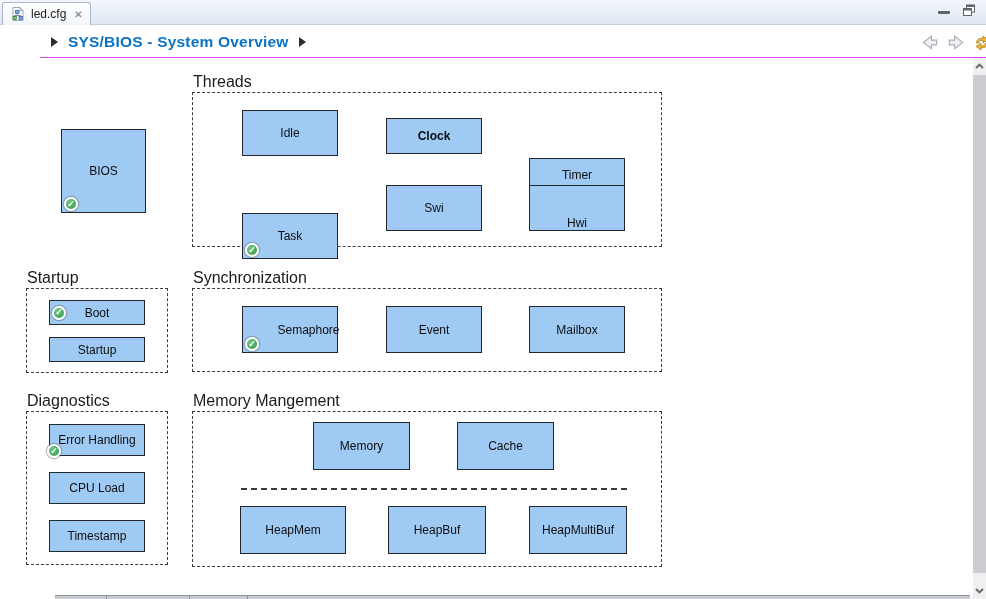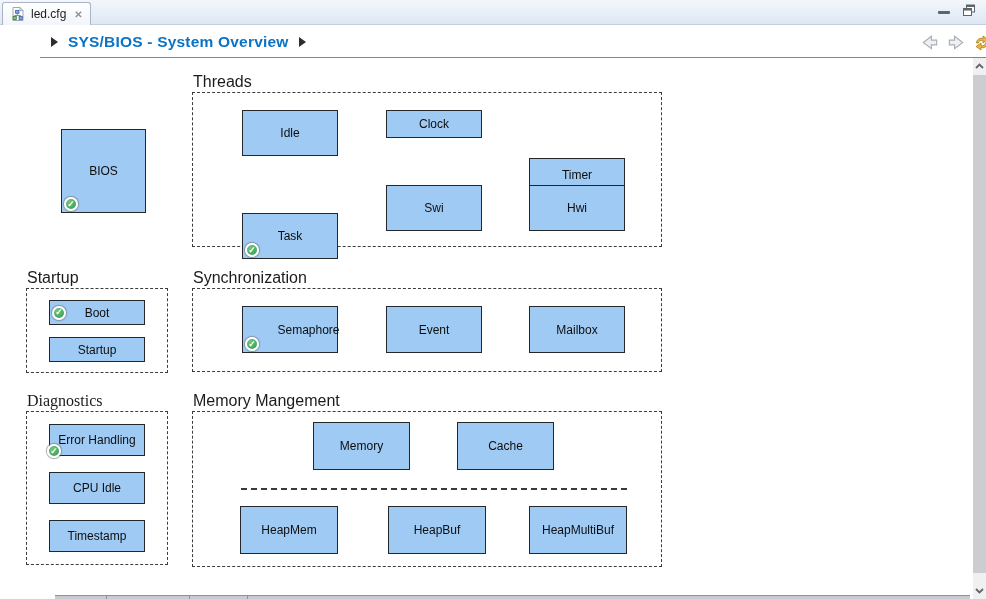--- a/index.html
+++ b/index.html
@@ -46,50 +46,50 @@
            background:radial-gradient(circle at 35% 30%, #73c684, #2f9a47);
            border:2px solid #fff; box-shadow:0 0 1px 1px rgba(110,115,120,.65);
            color:#fff; font-size:9px; font-weight:bold; line-height:1;
            display:flex; align-items:center; justify-content:center; }
 
   
   .m-bios      { left:61px;  top:71px;  width:85px; height:84px; }
   .g-threads   { left:192px; top:34px;  width:470px; height:155px; }
   .l-threads   { left:193px; top:15px; }
   .m-idle      { left:242px; top:52px;  width:96px; height:46px; }
-  .m-clock     { left:386px; top:52px;  width:96px; height:28px; }
+  .m-clock     { left:386px; top:60px;  width:96px; height:36px;font-weight:bold; }
   .m-timer     { left:529px; top:52px;  width:96px; height:34px;margin-top:48px; }
   .m-task      { left:242px; top:127px; width:96px; height:46px;margin-top:28px; }
   .m-swi       { left:386px; top:127px; width:96px; height:46px; }
-  .m-hwi       { left:529px; top:127px; width:96px; height:46px; }
+  .m-hwi       { left:529px; top:127px; width:96px; height:46px;align-items:flex-end; }
 
   .g-startup   { left:26px;  top:230px; width:142px; height:85px; }
   .l-startup   { left:27px;  top:211px; }
   .m-boot      { left:49px;  top:242px; width:96px; height:25px; }
   .m-startup   { left:49px;  top:279px; width:96px; height:25px; }
 
   .g-sync      { left:192px; top:230px; width:470px; height:84px; }
   .l-sync      { left:193px; top:211px; }
   .m-semaphore { left:242px; top:248px; width:96px; height:47px;padding-left:37px; }
   .m-event     { left:386px; top:248px; width:96px; height:47px; }
   .m-mailbox   { left:529px; top:248px; width:96px; height:47px; }
 
   .g-diag      { left:26px;  top:353px; width:142px; height:154px; }
-  .l-diag      { left:27px;  top:334px;font-family:Liberation Serif, serif; }
+  .l-diag      { left:27px;  top:334px; }
   .m-error     { left:49px;  top:366px; width:96px; height:32px; }
   .m-cpu       { left:49px;  top:414px; width:96px; height:32px; }
   .m-ts        { left:49px;  top:462px; width:96px; height:32px; }
 
   .g-mem       { left:192px; top:353px; width:470px; height:156px; }
   .l-mem       { left:193px; top:334px; }
   .m-memory    { left:313px; top:364px; width:97px; height:48px; }
   .m-cache     { left:457px; top:364px; width:97px; height:48px; }
   .mem-divider { position:absolute; left:241px; top:430px; width:386px; height:0;
                  border-top:2px dashed #3a3a3a; }
-  .m-heapmem   { left:240px; top:448px; width:98px; height:48px; }
+  .m-heapmem   { left:240px; top:448px; width:106px; height:48px; }
   .m-heapbuf   { left:388px; top:448px; width:98px; height:48px;align-items:center; }
   .m-heapmulti { left:529px; top:448px; width:98px; height:48px; }
 
   .chk-bl  { left:2px; bottom:1px; }
   .chk-mid { left:2px; top:50%; transform:translateY(-50%); }
   .chk-corner { left:-3px; bottom:-3px; }
 
   
   .scrollbar { position:absolute; right:0; top:58px; width:13px; height:541px; background:#f0f0f0; }
   .scroll-btn { position:absolute; left:0; width:13px; height:16px; background:#f0f0f0;
@@ -213,21 +213,21 @@
     <span>Mailbox</span>
   </div>
 
   <div class="group-label l-diag">Diagnostics</div>
   <div class="group g-diag"></div>
   <div class="module m-error">
     <span>Error Handling</span>
     <span class="check chk-corner">✓</span>
   </div>
   <div class="module m-cpu">
-    <span>CPU Idle</span>
+    <span>CPU Load</span>
   </div>
   <div class="module m-ts">
     <span>Timestamp</span>
   </div>
 
   <div class="group-label l-mem">Memory Mangement</div>
   <div class="group g-mem"></div>
   <div class="module m-memory">
     <span>Memory</span>
   </div>

